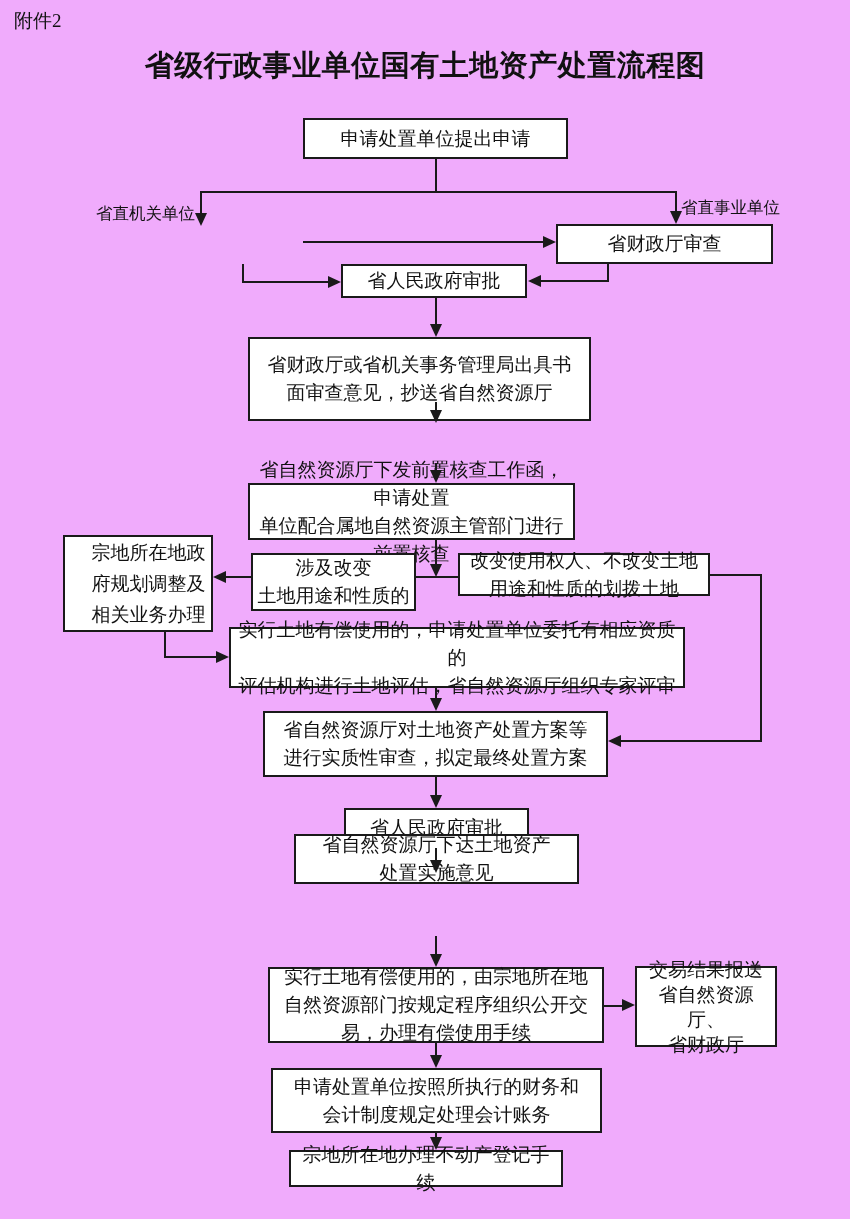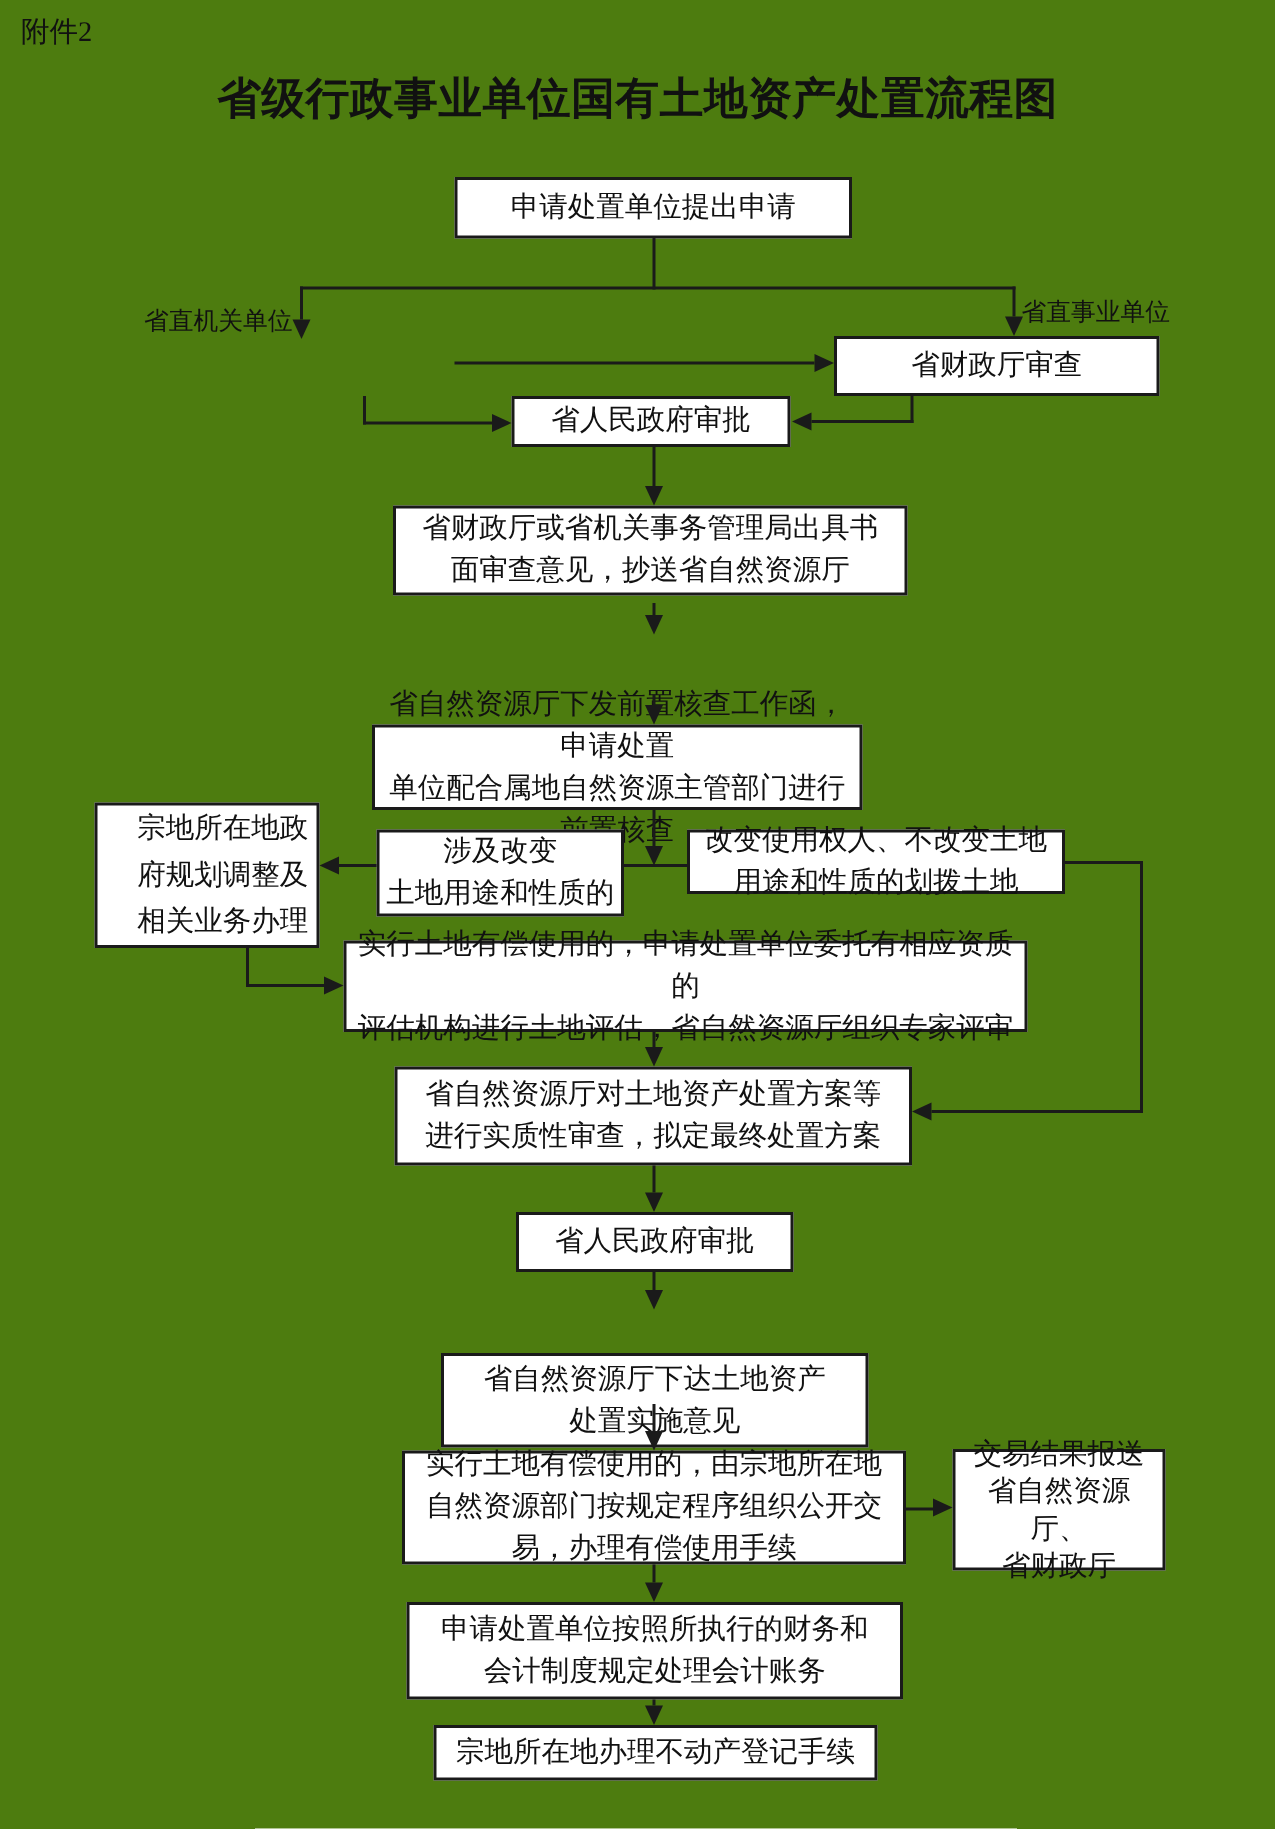--- a/index.html
+++ b/index.html
@@ -1,17 +1,17 @@
 <!DOCTYPE html>
 <html><head>
 <meta charset="utf-8">
 <style>
   html,body{margin:0;padding:0;background:#fff;}
   #canvas{
-    position:relative;width:850px;height:1219px;background:#4d7c0f;overflow:hidden;
+    position:relative;width:850px;height:1219px;background:#f0abfc;overflow:hidden;
     font-family:"Liberation Serif","DejaVu Serif",serif;color:#111;
   }
   .attach{position:absolute;left:14px;top:8px;font-size:19px;}
   .title{position:absolute;left:0;right:0;top:46px;text-align:center;font-size:29px;font-weight:bold;letter-spacing:0.5px;}
   .blabel{position:absolute;font-size:16.5px;}
   .box{
     position:absolute;border:2px solid #1a1a1a;background:#fff;box-sizing:border-box;
     display:flex;align-items:center;justify-content:center;text-align:center;
     font-size:19px;line-height:28px;white-space:pre-line;padding:1px 3px;
   }
@@ -30,47 +30,47 @@
 
   <div class="attach">附件2</div>
   <div class="title">省级行政事业单位国有土地资产处置流程图</div>
 
   <div class="blabel" style="left:96px;top:203px;">省直机关单位</div>
   <div class="blabel" style="left:681px;top:197px;">省直事业单位</div>
 
   <div class="box" style="left:303px;top:118px;width:265px;height:41px;">申请处置单位提出申请</div>
   <div class="box" style="left:556px;top:224px;width:217px;height:40px;">省财政厅审查</div>
   <div class="box" style="left:341px;top:264px;width:186px;height:34px;">省人民政府审批</div>
-  <div class="box" style="left:262px;top:337px;width:343px;height:60px;">省财政厅或省机关事务管理局出具书
+  <div class="box" style="left:248px;top:337px;width:343px;height:84px;">省财政厅或省机关事务管理局出具书
 面审查意见，抄送省自然资源厅</div>
   <div class="box" style="left:248px;top:483px;width:327px;height:57px;">省自然资源厅下发前置核查工作函，申请处置
 单位配合属地自然资源主管部门进行前置核查</div>
   <div class="box" style="left:251px;top:553px;width:165px;height:58px;">涉及改变
 土地用途和性质的</div>
   <div class="box" style="left:458px;top:553px;width:252px;height:43px;">改变使用权人、不改变土地
 用途和性质的划拨土地</div>
   <div class="box lh-lg" style="left:63px;top:535px;width:150px;height:97px;">宗地所在地政
 府规划调整及
 相关业务办理</div>
   <div class="box" style="left:229px;top:627px;width:456px;height:61px;">实行土地有偿使用的，申请处置单位委托有相应资质的
 评估机构进行土地评估，省自然资源厅组织专家评审</div>
   <div class="box" style="left:263px;top:711px;width:345px;height:66px;">省自然资源厅对土地资产处置方案等
 进行实质性审查，拟定最终处置方案</div>
   <div class="box" style="left:344px;top:808px;width:185px;height:40px;">省人民政府审批</div>
-  <div class="box" style="left:294px;top:902px;width:285px;height:63px;">省自然资源厅下达土地资产
+  <div class="box" style="left:294px;top:834px;width:285px;height:50px;">省自然资源厅下达土地资产
 处置实施意见</div>
   <div class="box" style="left:268px;top:967px;width:336px;height:76px;">实行土地有偿使用的，由宗地所在地
 自然资源部门按规定程序组织公开交
 易，办理有偿使用手续</div>
   <div class="box" style="left:271px;top:1068px;width:331px;height:65px;">申请处置单位按照所执行的财务和
 会计制度规定处理会计账务</div>
   <div class="box lh-sm" style="left:635px;top:966px;width:142px;height:81px;">交易结果报送
 省自然资源厅、
 省财政厅</div>
-  <div class="box" style="left:289px;top:1150px;width:296px;height:37px;">宗地所在地办理不动产登记手续</div>
+  <div class="box" style="left:289px;top:1150px;width:274px;height:37px;">宗地所在地办理不动产登记手续</div>
 
   <div class="v" style="left:435px;top:158px;width:2px;height:35px;"></div>
   <div class="h" style="left:200px;top:191px;width:477px;height:2px;"></div>
   <div class="v" style="left:200px;top:191px;width:2px;height:22px;"></div>
   <div class="v" style="left:675px;top:191px;width:2px;height:20px;"></div>
   <div class="h" style="left:303px;top:241px;width:240px;height:2px;"></div>
   <div class="v" style="left:242px;top:264px;width:2px;height:19px;"></div>
   <div class="h" style="left:242px;top:281px;width:86px;height:2px;"></div>
   <div class="v" style="left:607px;top:264px;width:2px;height:18px;"></div>
   <div class="h" style="left:541px;top:280px;width:68px;height:2px;"></div>

